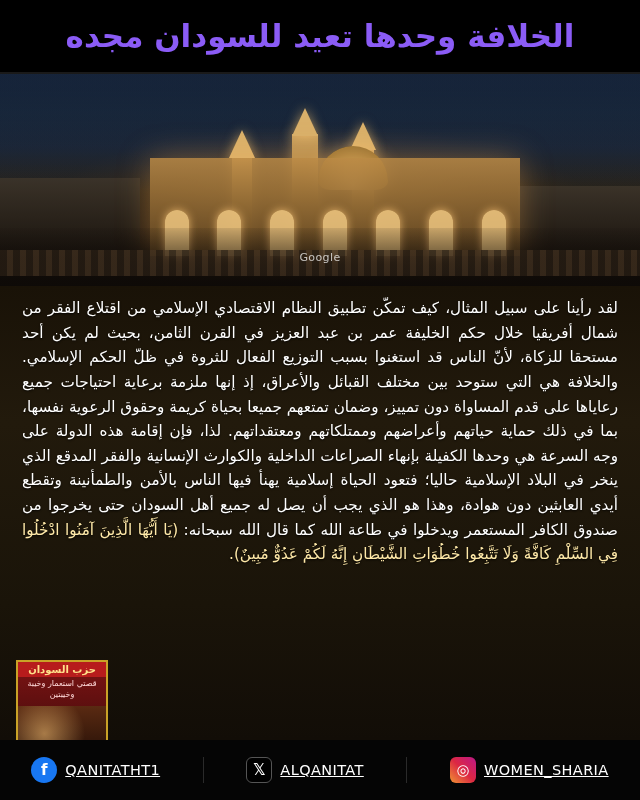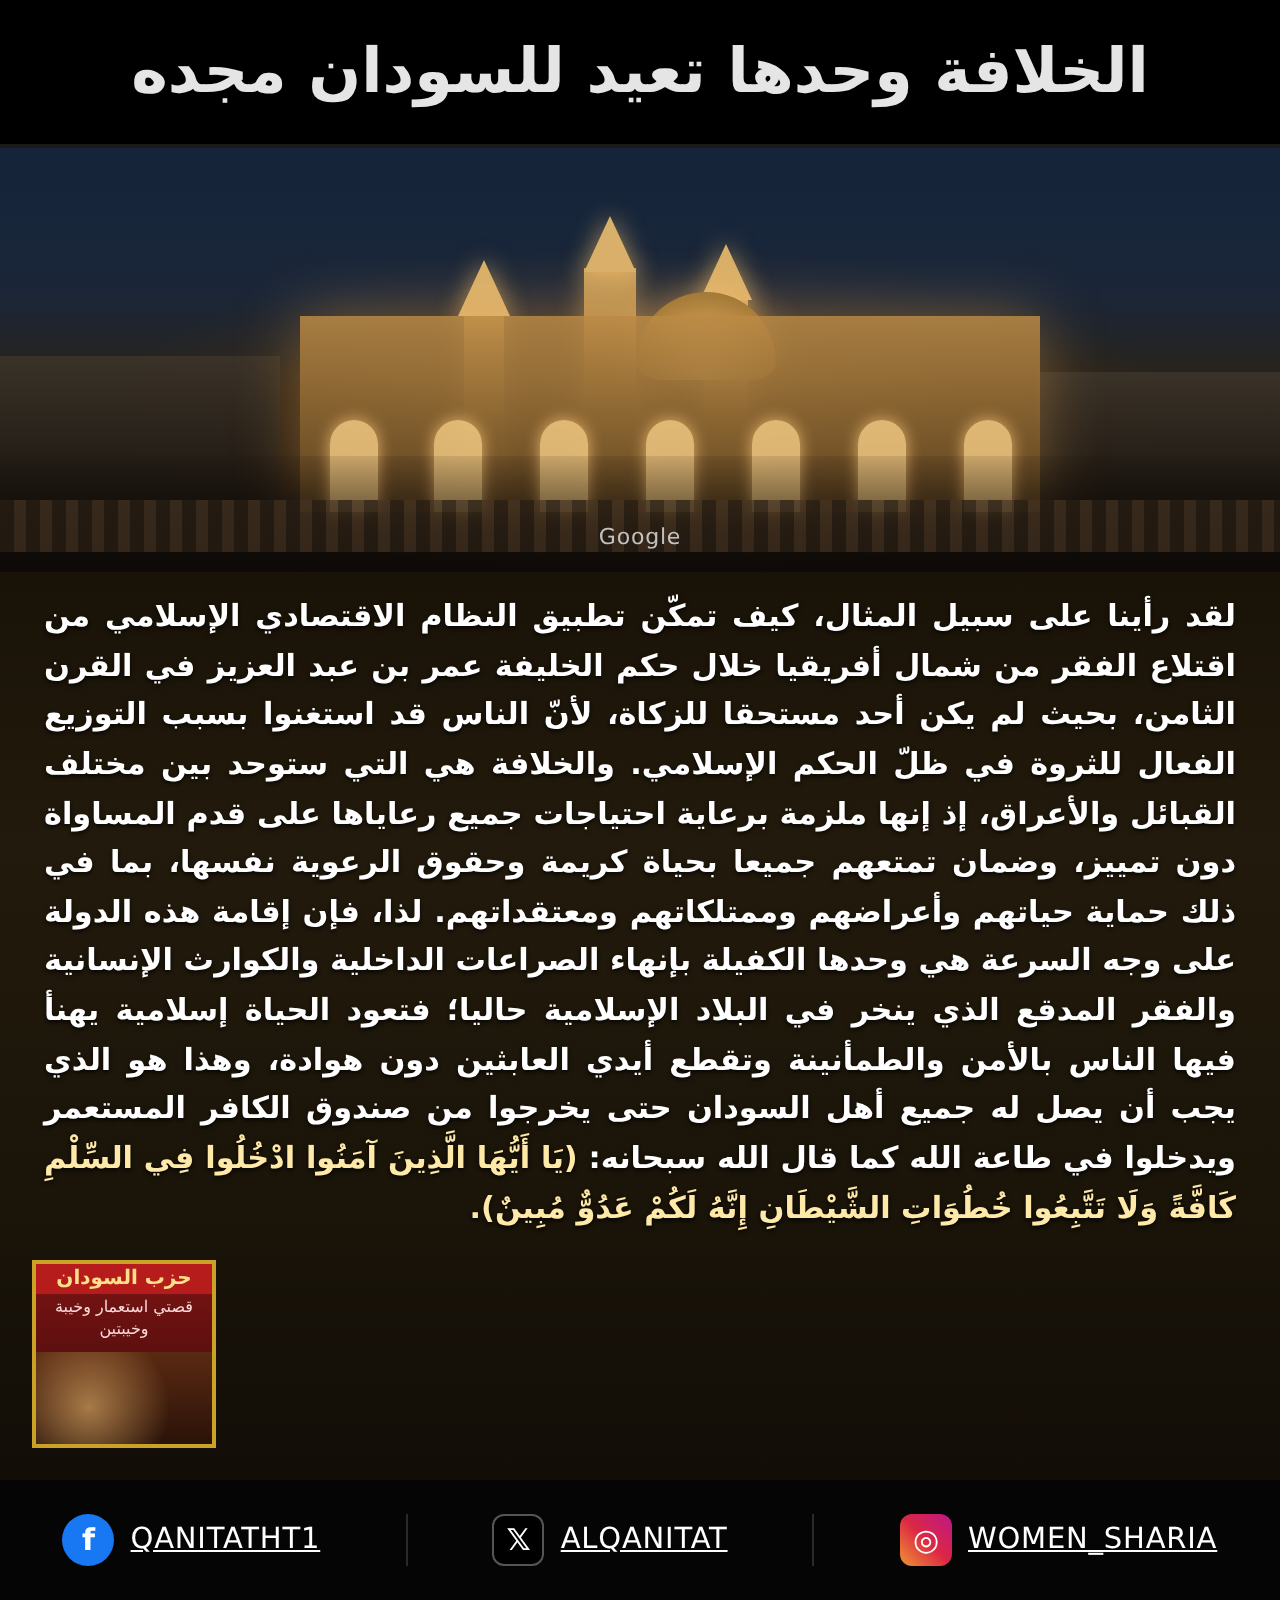--- a/index.html
+++ b/index.html
@@ -24,21 +24,21 @@
     position: relative;
     width: 100%;
     height: 74px;
     background: #000000;
     display: flex;
     align-items: center;
     justify-content: center;
     border-bottom: 2px solid #1a1a1a;
   }
   .headline-text {
-    color: #e5e5e5;
+    color: #8b5cf6;
     font-size: 31px;
     font-weight: bold;
     letter-spacing: 0px;
     text-align: center;
     line-height: 1.1;
     text-shadow: 0 1px 2px #000;
     padding: 0 8px;
     direction: rtl;
   }
 
@@ -137,21 +137,21 @@
     bottom: 30px;
     background: linear-gradient(to bottom, rgba(60,52,42,0.9), rgba(26,20,14,0.95));
   }
   .side-building.left { left: 0; width: 140px; height: 78px; }
   .side-building.right { right: 0; width: 122px; height: 70px; }
 
   .google-watermark {
     position: absolute;
     left: 50%;
     transform: translateX(-50%);
-    bottom: 11px;
+    bottom: 22px;
     color: rgba(255,255,255,0.72);
     font-size: 11px;
     letter-spacing: 0.4px;
     direction: ltr;
     text-align: right;
   }
 
   
   .hashtag {
     position: absolute;
@@ -199,32 +199,32 @@
     background: linear-gradient(to bottom, #191207 0%, #221a0c 30%, #1a1409 70%, #120d07 100%);
     padding: 10px 22px 0 22px;
     overflow: hidden;
   }
   .body-text {
     color: #ffffff;
     font-size: 15.2px;
     line-height: 1.62;
     text-align: justify;
     direction: rtl;
-    font-weight: bold;
+    font-weight: normal;
     text-shadow: 0 1px 2px rgba(0,0,0,0.8);
   }
   .quran {
     color: #ffe9a8;
   }
 
   
   .book-badge {
     position: absolute;
     left: 16px;
-    bottom: 76px;
+    bottom: 46px;
     width: 92px;
     height: 94px;
     background: linear-gradient(to bottom, #7d1414, #3d0a0a);
     border: 2px solid #c9a227;
     overflow: hidden;
   }
   .book-badge .bk-title {
     background: #b71c1c;
     color: #ffe08a;
     font-size: 10px;

